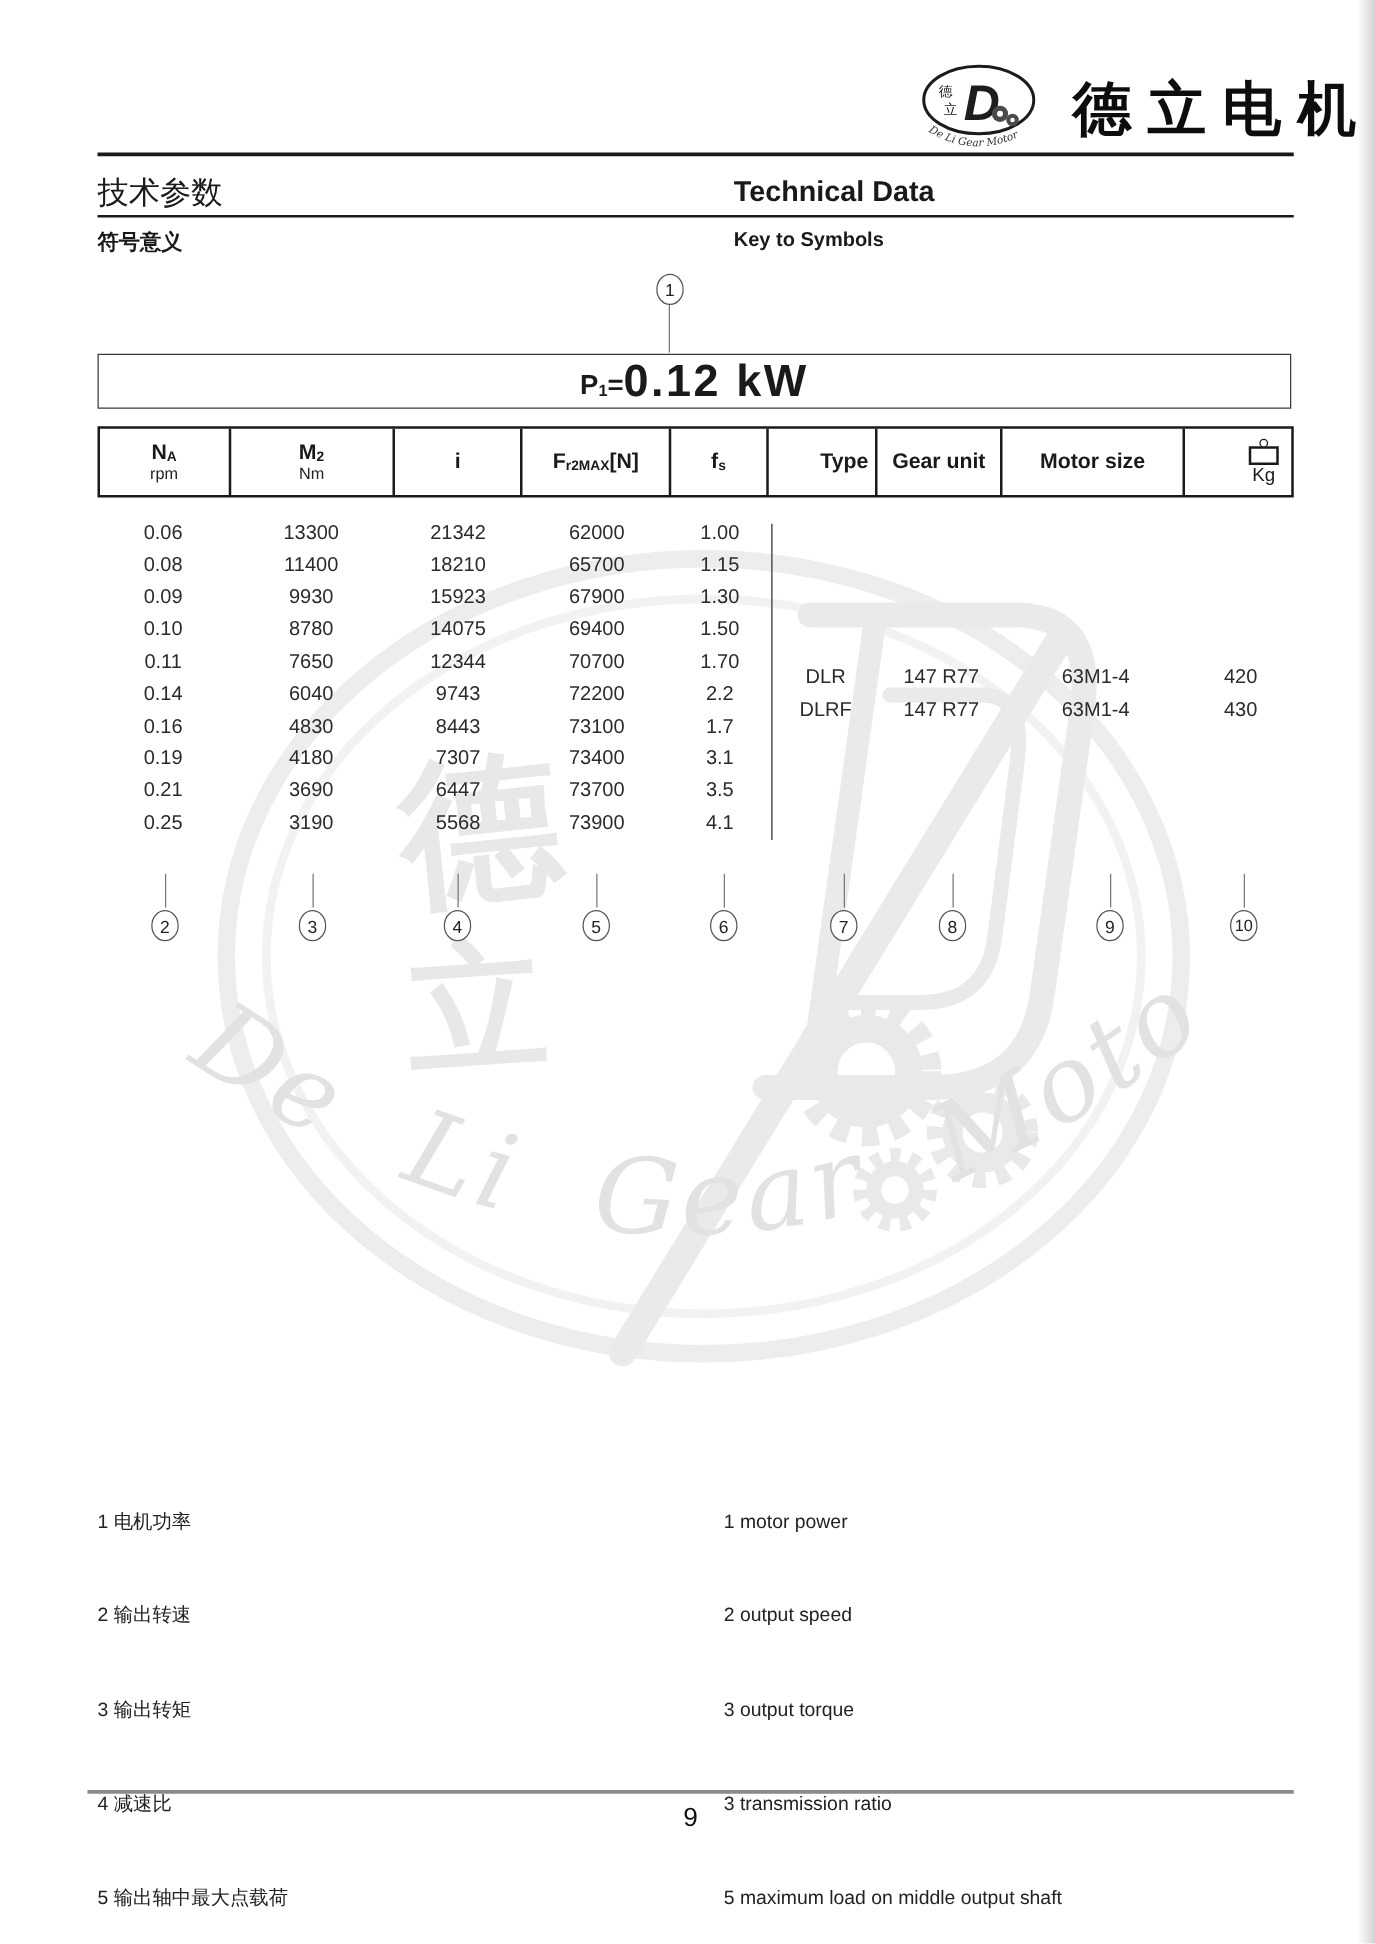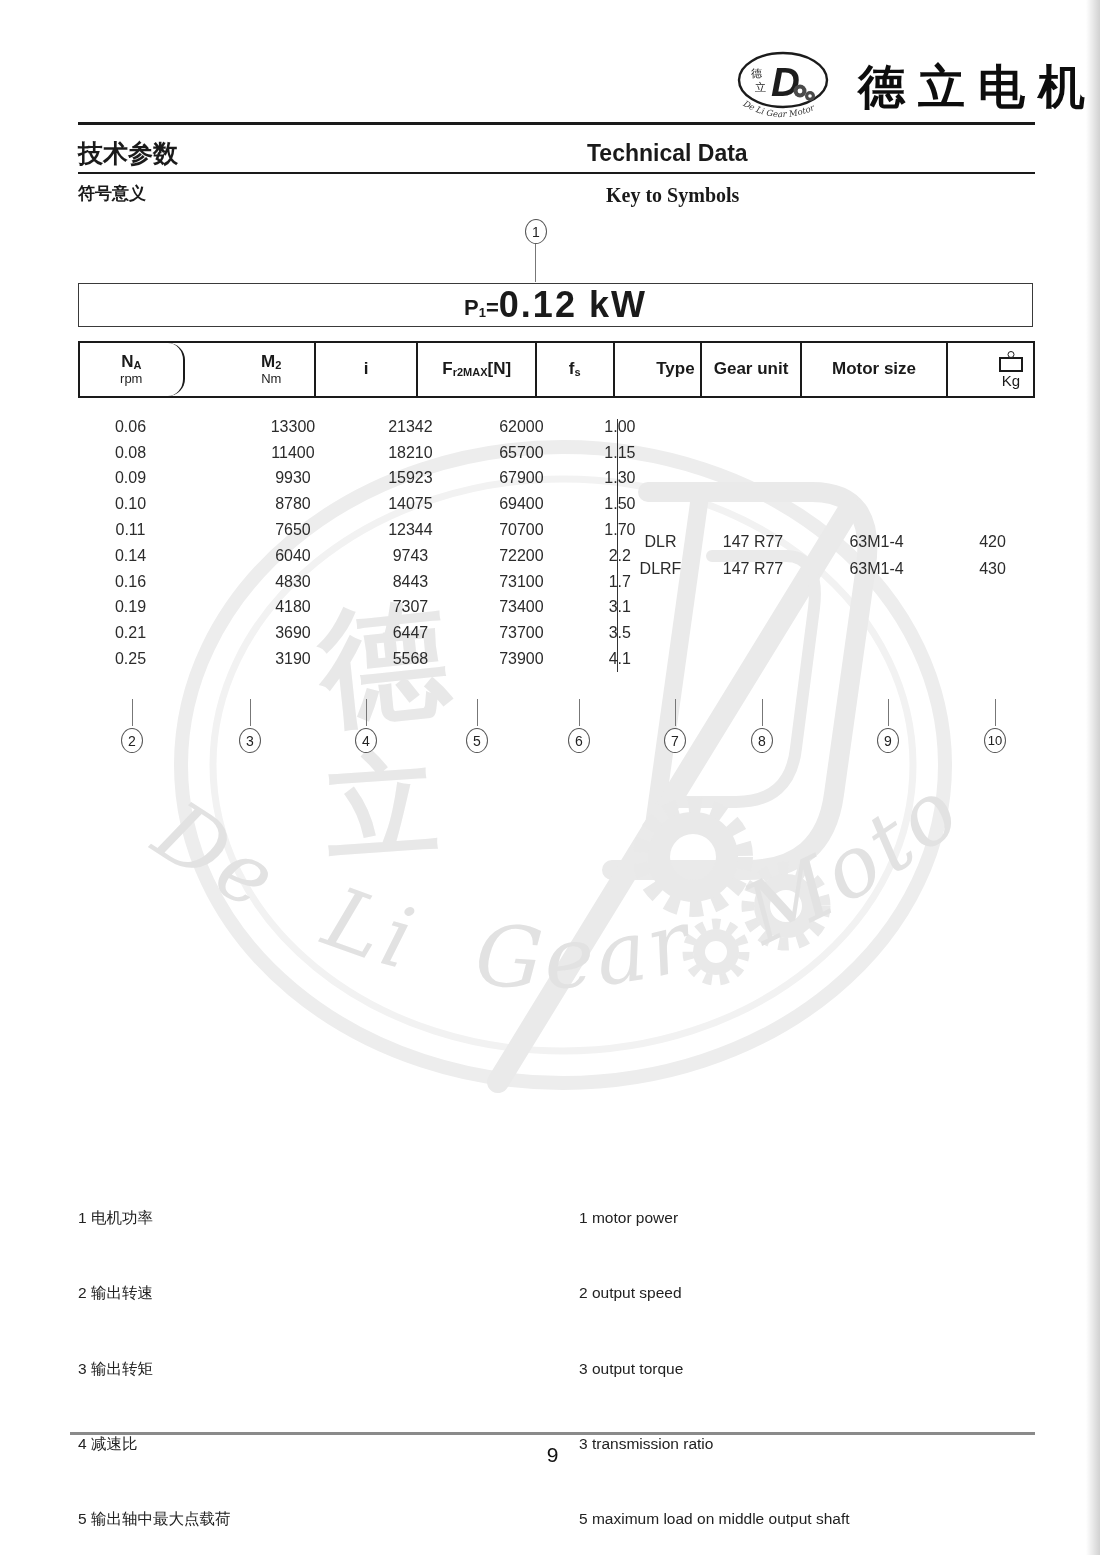--- a/index.html
+++ b/index.html
@@ -16,24 +16,24 @@
               font-weight:bold;font-size:47px;letter-spacing:13px;color:#0d0d0d;}
   .logo-svg{position:absolute;left:733px;top:50px;}
   .logo-arc{font-family:"DejaVu Serif",serif;font-style:italic;}
 
   
   .rule{position:absolute;left:78px;width:957px;background:#1a1a1a;}
   .rule-top{top:122px;height:3px;}
   .rule-mid{top:172px;height:2px;}
   .rule-bottom{top:1432px;height:3px;background:#8a8a8a;left:70px;width:965px;}
 
-  .sec-zh{position:absolute;left:78px;top:137px;font-size:25px;font-weight:bold;}
+  .sec-zh{position:absolute;left:78px;top:137px;font-size:25px;font-weight:normal;}
   .sec-en{position:absolute;left:587px;top:140px;font-size:23px;font-weight:bold;}
   .sub-zh{position:absolute;left:78px;top:182px;font-size:17px;font-weight:bold;}
-  .sub-en{position:absolute;left:606px;top:184px;font-size:20px;font-weight:bold;font-family:Liberation Serif, serif;}
+  .sub-en{position:absolute;left:587px;top:184px;font-size:16px;font-weight:bold;}
 
   
   .cnum{position:absolute;width:22px;height:25px;border:1.2px solid #555;border-radius:50%;
         background:#fff;display:flex;align-items:center;justify-content:center;
         font-size:14px;color:#222;box-sizing:border-box;}
   .leader{position:absolute;width:1px;background:#777;}
   .callout1-circle{top:219px;left:525px;}
   .callout1-line{top:244px;left:535px;height:38px;}
   .leader-b{top:699px;height:27px;}
   .cnum-b{top:728px;}
@@ -48,21 +48,21 @@
 
   
   .thead{position:absolute;left:78px;top:341px;width:957px;height:57px;border:2px solid #1a1a1a;
          box-sizing:border-box;display:flex;}
   .hcell{border-right:2px solid #1a1a1a;box-sizing:border-box;display:flex;flex-direction:column;
          align-items:center;justify-content:center;line-height:1.1;}
   .hcell:last-child{border-right:none;padding-left:41px;}
   .hsym{font-size:17px;font-weight:bold;}
   .hsym sub{font-size:11px;vertical-align:-2px;}
   .hunit{font-size:13px;font-weight:normal;color:#222;}
-  .c-na{width:10.97%;border-radius:17px;} .c-m2{width:13.79%;padding-left:44px;} .c-i{width:10.76%;} .c-fr{width:12.43%;}
+  .c-na{width:10.97%;} .c-m2{width:13.79%;} .c-i{width:10.76%;} .c-fr{width:12.43%;}
   .c-fs{width:8.15%;} .c-type{width:9.20%;padding-left:36px;} .c-gear{width:10.45%;} .c-motor{width:15.36%;} .c-kg{width:8.88%;}
   .weight-icon{width:24px;height:15px;border:2px solid #1a1a1a;position:relative;margin-top:7px;box-sizing:border-box;}
   .weight-icon::before{content:'';position:absolute;top:-8px;left:50%;transform:translateX(-50%);
         width:5px;height:5px;border:1.5px solid #1a1a1a;border-radius:50%;background:#fff;}
   .kg-label{font-size:15px;font-weight:normal;margin-top:1px;}
 
   
   .tdata{position:absolute;left:78px;top:414px;width:957px;}
   .drow{display:flex;height:25.8px;align-items:center;}
   .dc{display:block;text-align:center;font-size:16px;color:#2b2b2b;}

